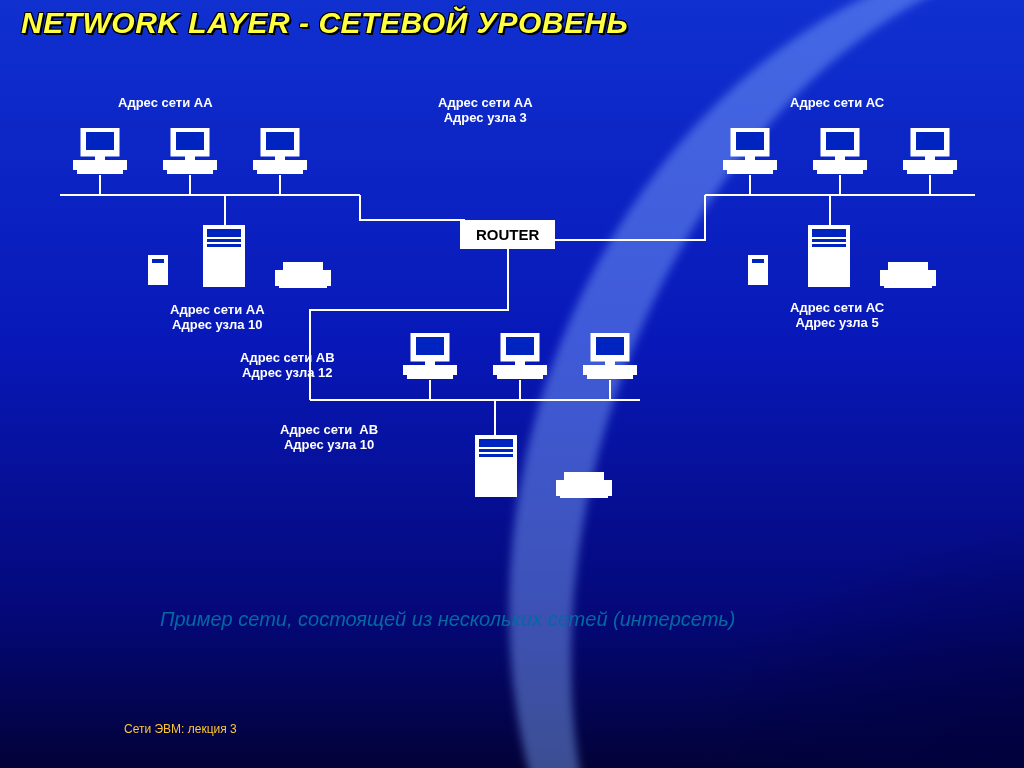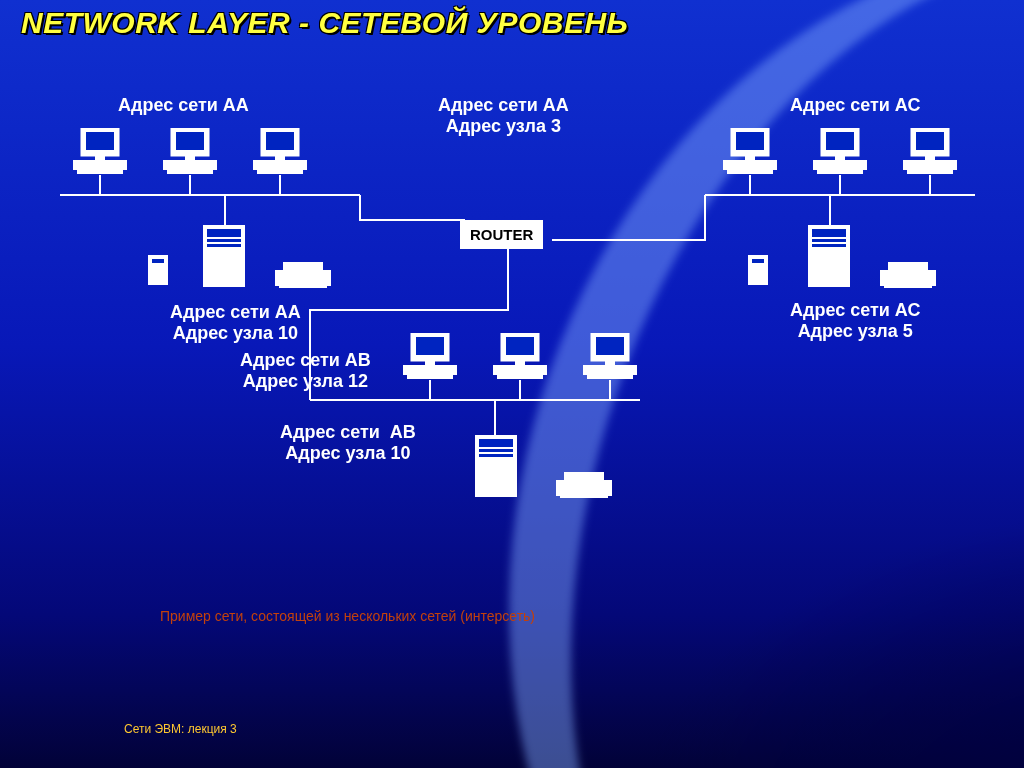--- a/index.html
+++ b/index.html
@@ -22,28 +22,29 @@
   }
   .title{
     position:absolute; left:21px; top:6px;
     font-size:30px; font-weight:bold; font-style:italic;
     color:#ffff40;
     text-shadow:2px 2px 0 #000, -1px -1px 0 #000, 1px -1px 0 #000, -1px 1px 0 #000;
     letter-spacing:.5px;
   }
   .label{
     position:absolute;
-    font-size:18px; font-weight:bold; text-align:center;
+    font-size:13px; font-weight:bold; text-align:center;
     color:#fff;
     white-space:pre;
   }
   .caption{
     position:absolute;
-    font-size:14px;
-    color:#c2410c;
+    font-size:20px;
+    color:#0369a1;
+    font-style:italic;
   }
   .footer{
     position:absolute;
     font-size:12px;
     color:#ffc830;
   }
   
   svg.net{position:absolute;left:0;top:0;width:1024px;height:768px;pointer-events:none}
   svg.net line, svg.net polyline{
     stroke:#fff;stroke-width:2;fill:none
@@ -53,21 +54,21 @@
   .drop{stroke:#fff;stroke-width:2;fill:none}
 
   .router-box{
     position:absolute;
     background:#fff;
     color:#000;
     font-weight:bold;
     font-size:15px;
     text-align:center;
     border:2px solid #fff;
-    padding:4px 8px;
+    padding:4px 14px;
   }
 </style>
 </head>
 <body>
 
 <div class="swoosh"></div>
 
 <div class="title">NETWORK LAYER - СЕТЕВОЙ УРОВЕНЬ</div>
 
 <svg class="net" xmlns="http://www.w3.org/2000/svg">

